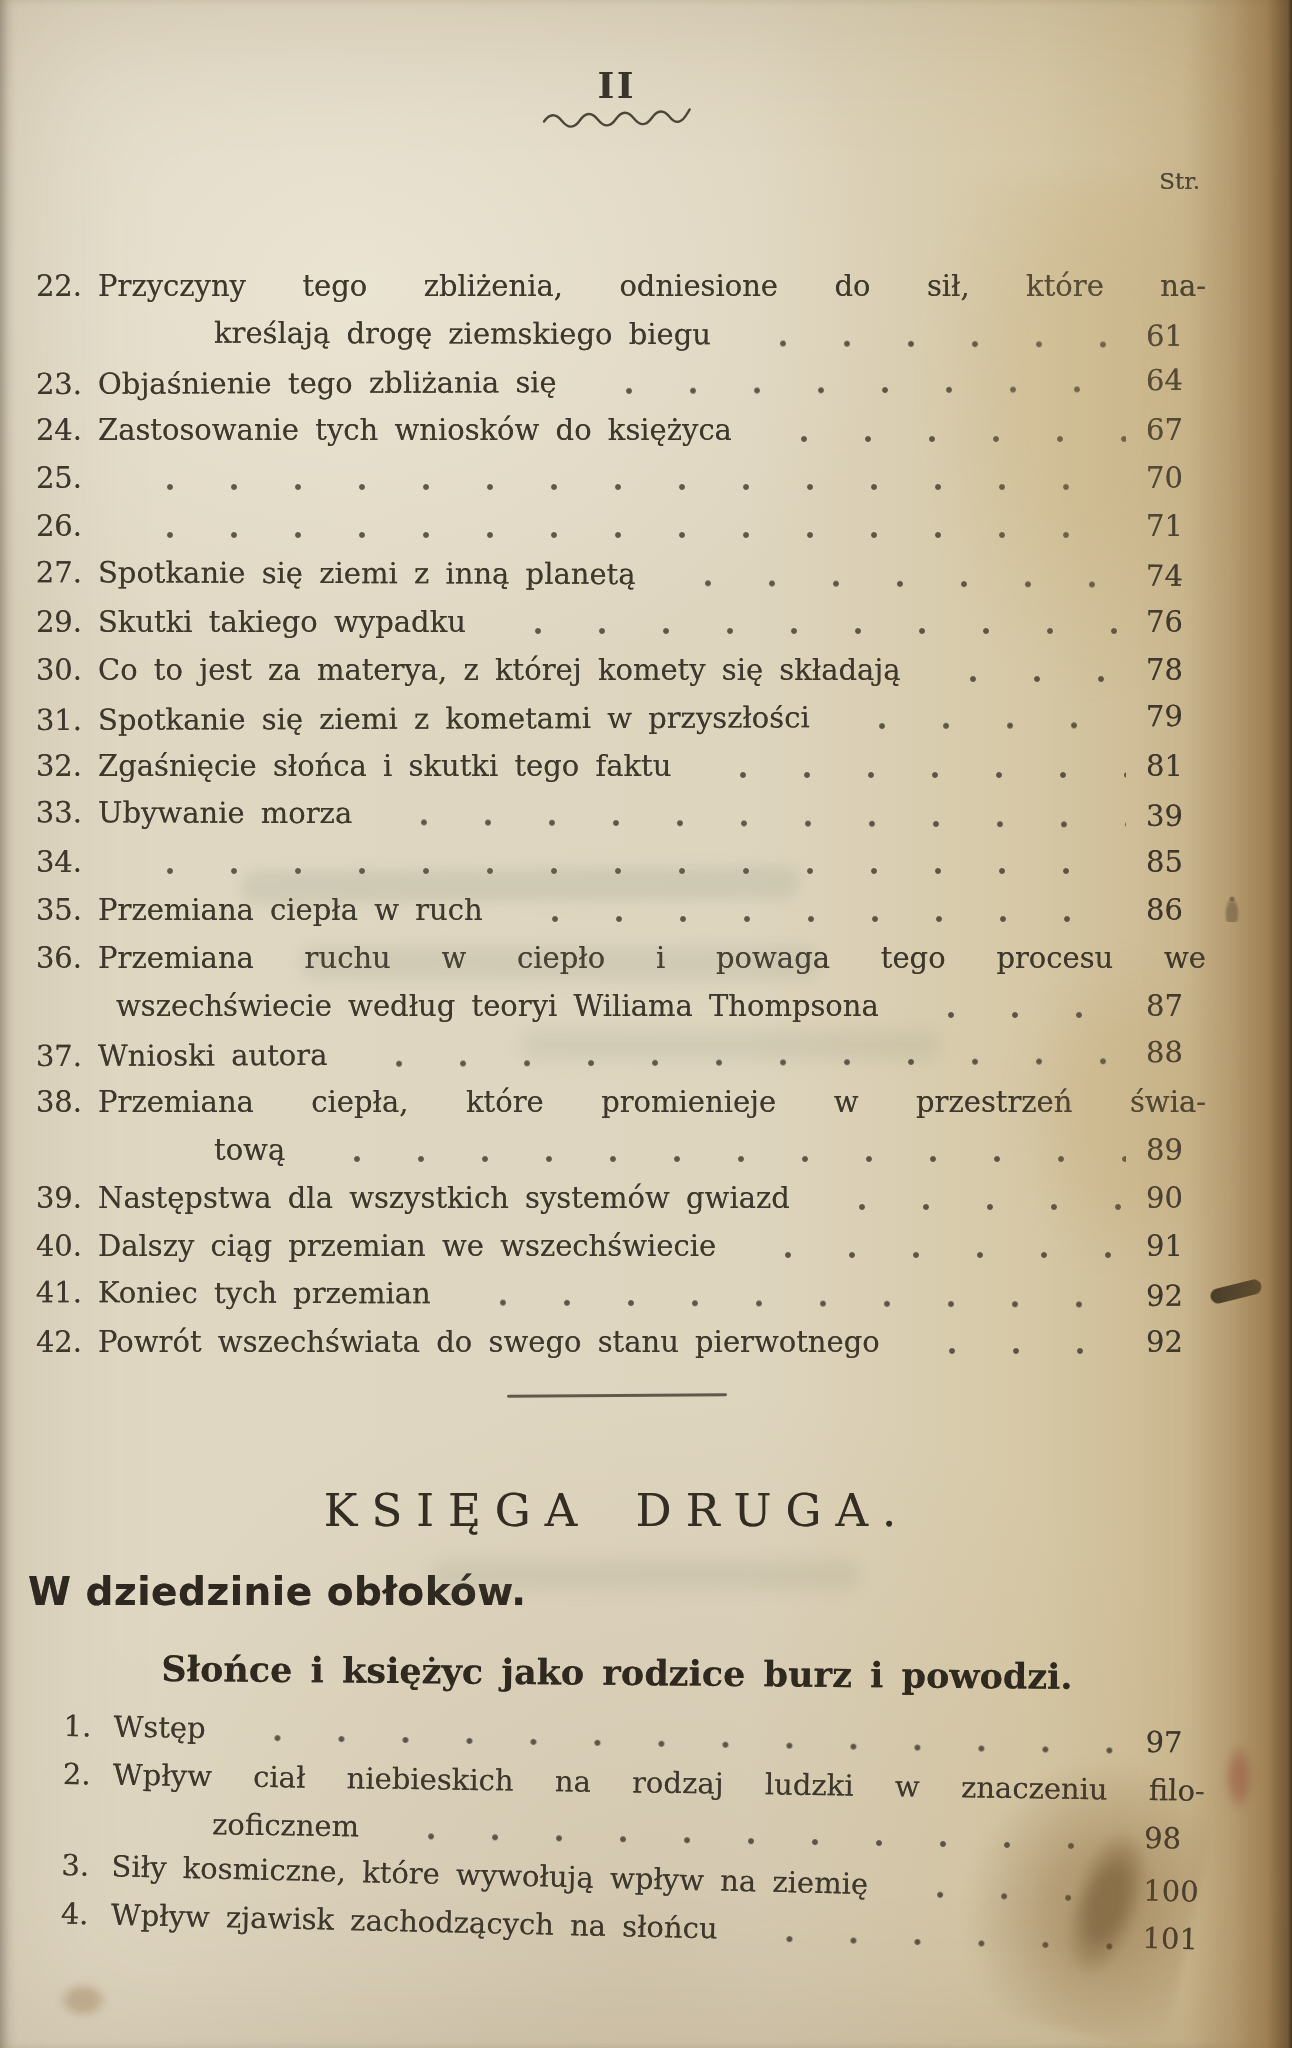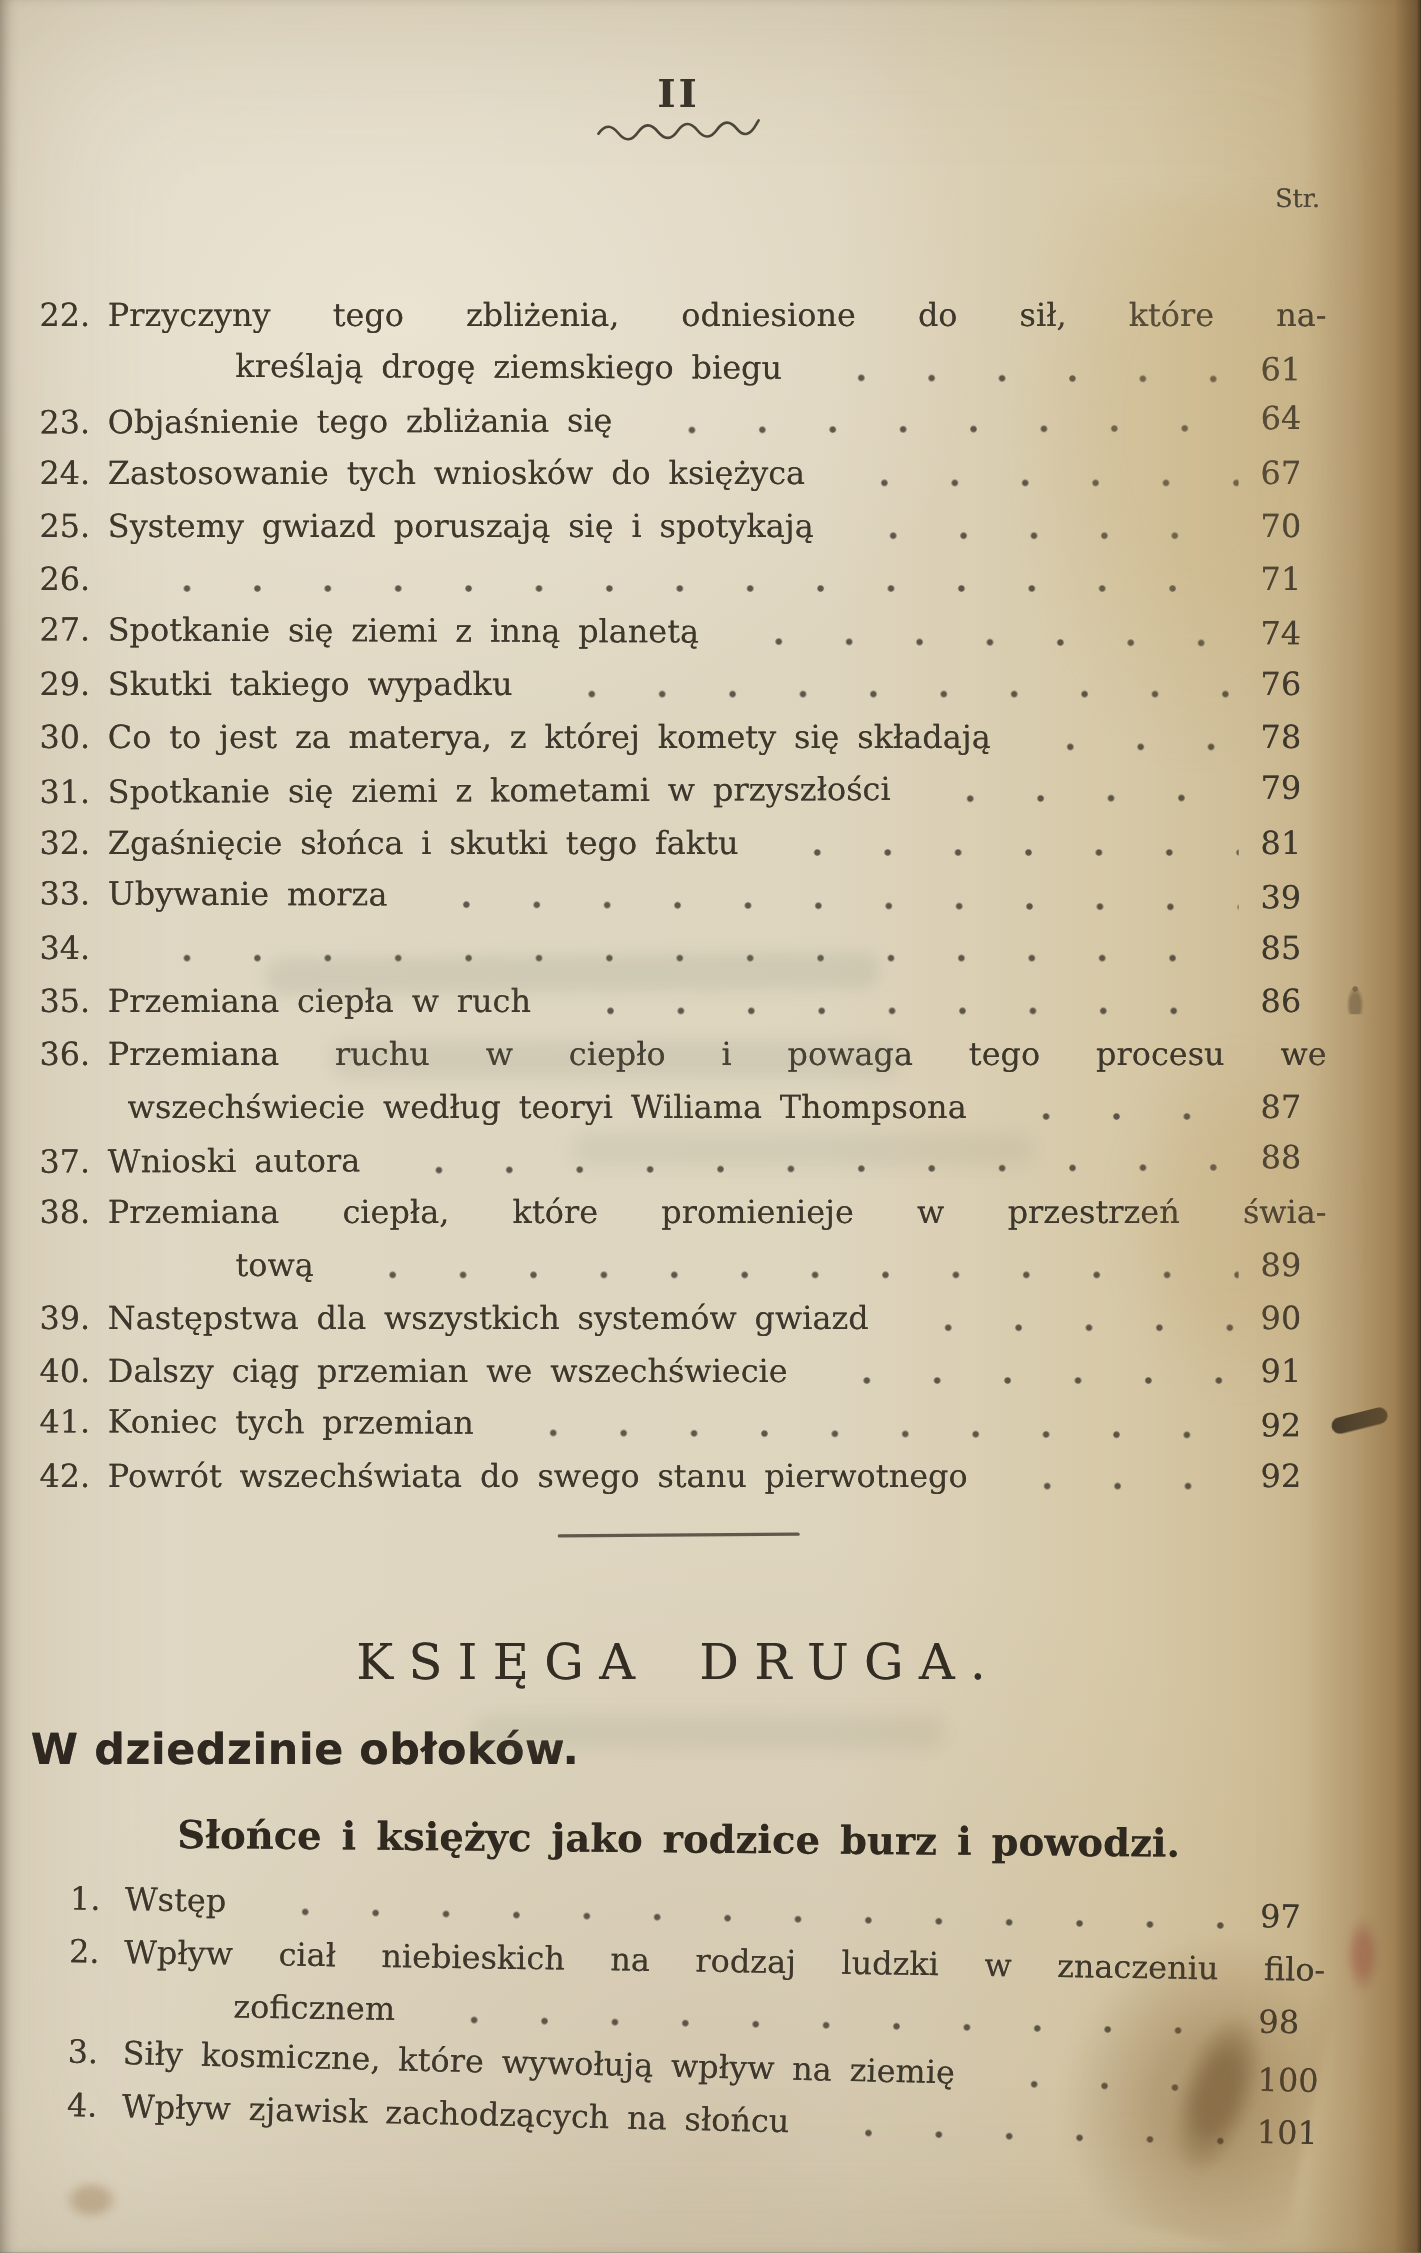--- a/index.html
+++ b/index.html
@@ -90,21 +90,20 @@
       <span class="pg">64</span>
     </div>
     <div class="row">
       <span class="num">24.</span>
       <span class="t">Zastosowanie tych wniosków do księżyca</span>
       <span class="lead"></span>
       <span class="pg">67</span>
     </div>
     <div class="row">
       <span class="num">25.</span>
-      <span class="t">Systemy gwiazd poruszają się i spotykają</span>
       <span class="lead"></span>
       <span class="pg">70</span>
     </div>
     <div class="row">
       <span class="num">26.</span>
       <span class="lead"></span>
       <span class="pg">71</span>
     </div>
     <div class="row">
       <span class="num">27.</span>

